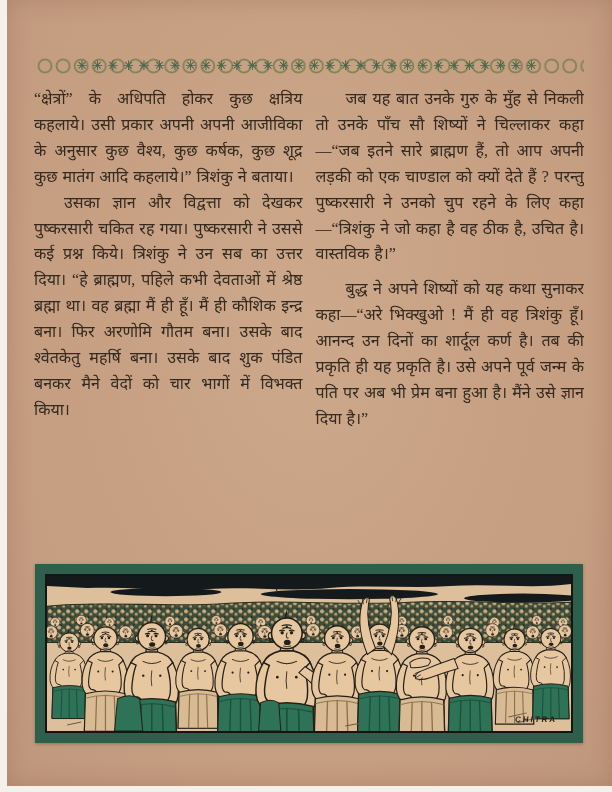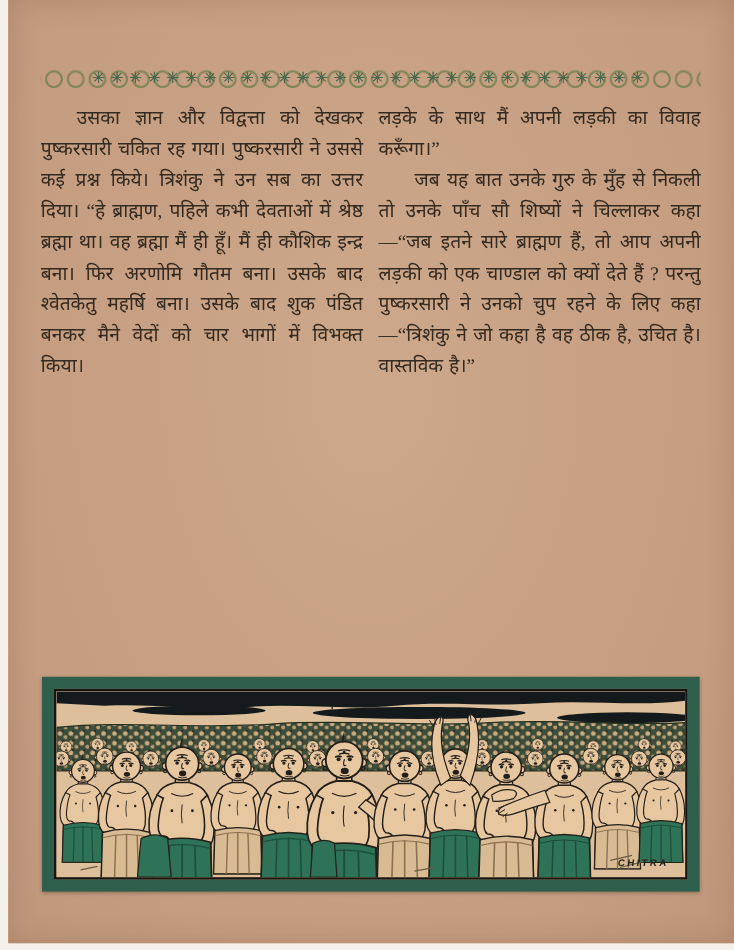--- a/index.html
+++ b/index.html
@@ -60,25 +60,26 @@
 
 <div class="paper">
   <div class="content">
 
     <div class="ornament-border">
       <span>✳✳✳✳✳✳✳✳✳✳✳✳✳✳✳✳✳✳✳✳✳✳✳✳✳✳✳✳✳✳</span>
     </div>
 
     <div class="columns">
       <div class="column">
+        <p class="para no-indent">“क्षेत्रों” के अधिपति होकर कुछ क्षत्रिय कहलाये। उसी प्रकार अपनी अपनी आजीविका के अनुसार कुछ वैश्य, कुछ कर्षक, कुछ शूद्र कुछ मातंग आदि कहलाये।” त्रिशंकु ने बताया।</p>
         <p class="para">उसका ज्ञान और विद्वत्ता को देखकर पुष्करसारी चकित रह गया। पुष्करसारी ने उससे कई प्रश्न किये। त्रिशंकु ने उन सब का उत्तर दिया। “हे ब्राह्मण, पहिले कभी देवताओं में श्रेष्ठ ब्रह्मा था। वह ब्रह्मा मैं ही हूँ। मैं ही कौशिक इन्द्र बना। फिर अरणोमि गौतम बना। उसके बाद श्वेतकेतु महर्षि बना। उसके बाद शुक पंडित बनकर मैने वेदों को चार भागों में विभक्त किया।</p>
       </div>
       <div class="column">
-        <p class="para no-indent">लड़के के साथ मैं अपनी लड़की का विवाह करूँगा।”</p>
         <p class="para">जब यह बात उनके गुरु के मुँह से निकली तो उनके पाँच सौ शिष्यों ने चिल्लाकर कहा—“जब इतने सारे ब्राह्मण हैं, तो आप अपनी लड़की को एक चाण्डाल को क्यों देते हैं ? परन्तु पुष्करसारी ने उनको चुप रहने के लिए कहा—“त्रिशंकु ने जो कहा है वह ठीक है, उचित है। वास्तविक है।”</p>
+        <p class="para spaced">बुद्ध ने अपने शिष्यों को यह कथा सुनाकर कहा—“अरे भिक्खुओ ! मैं ही वह त्रिशंकु हूँ। आनन्द उन दिनों का शार्दूल कर्ण है। तब की प्रकृति ही यह प्रकृति है। उसे अपने पूर्व जन्म के पति पर अब भी प्रेम बना हुआ है। मैंने उसे ज्ञान दिया है।”</p>
       </div>
     </div>
 
     <div class="illustration-frame">
       <div class="illustration-inner">
         <svg viewBox="0 0 520 154" preserveAspectRatio="none">
           <defs>
             <pattern id="crowddots" width="9" height="8" patternUnits="userSpaceOnUse">
               <rect width="9" height="8" fill="#3d4c38"></rect>
               <circle cx="3" cy="3" r="2" fill="#c9ad82"></circle>

